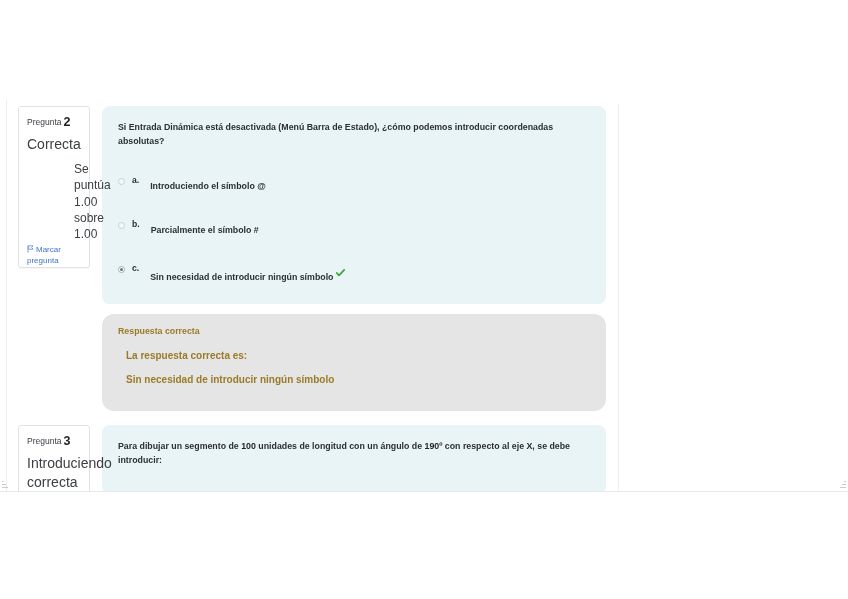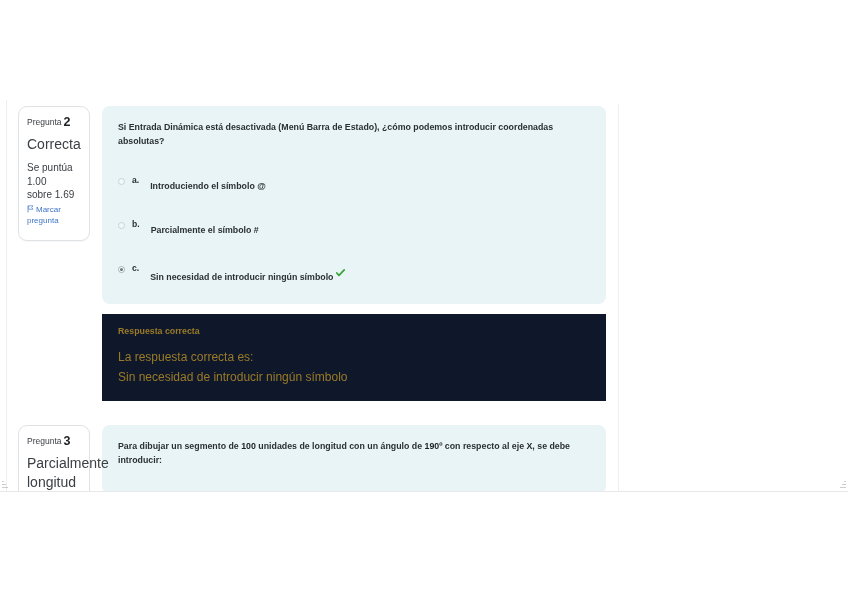--- a/index.html
+++ b/index.html
@@ -99,22 +99,22 @@
   }
 
   
   .q-info {
     position: absolute;
     left: 0;
     top: 0;
     width: 72px;
     background: #ffffff;
     border: 1px solid #dfe3e6;
-    border-radius: 9px;
-    padding: 8px 8px 14px 8px;
+    border-radius: 3px;
+    padding: 8px 8px 0 8px;
     box-sizing: border-box;
     box-shadow: 0 1px 1px rgba(0,0,0,.035);
   }
   .q-info .q-no {
     font-size: 8.5px;
     color: #3b4045;
     line-height: 1.15;
     white-space: nowrap;
   }
   .q-info .q-no b {
@@ -125,23 +125,24 @@
     vertical-align: -1px;
   }
   .q-info .q-state {
     margin-top: 6px;
     font-size: 14px;
     color: #3b4045;
     line-height: 1.35;
   }
   .q-info .q-grade {
     margin-top: 7px;
-    font-size: 10px;
+    font-size: 12px;
     color: #3b4045;
     line-height: 1.35;
+    margin-left: 47px;
   }
   .q-info .q-flag {
     margin-top: 3px;
     font-size: 8px;
     color: #3f74c6;
     line-height: 1.35;
     cursor: pointer;
     display: block;
   }
   .q-info .q-flag .flag-ico {
@@ -233,37 +234,37 @@
   }
   .ans-text .tick {
     display: inline-block;
     margin-left: 3px;
     vertical-align: 3px;
   }
 
   
   .feedback {
     margin-top: 10px;
-    background: #0f172a;
-    border-radius: 0;
+    background: #e5e5e5;
+    border-radius: 12px;
     padding: 12px 16px 14px 16px;
     box-sizing: border-box;
   }
   .fb-title {
     font-size: 8.8px;
     color: #9a7b28;
     font-weight: 600;
     margin: 0 0 11px 0;
     line-height: 1.3;
   }
   .fb-line {
-    font-size: 12px;
+    font-size: 10px;
     color: #9a7b28;
-    font-weight: 400;
-    margin: 0;
+    font-weight: 700;
+    margin: 8px;
     line-height: 1.62;
   }
 
   
   .q3-clip {
     position: absolute;
     left: 18px;
     top: 425px;
     width: 812px;
     height: 85px;
@@ -284,21 +285,21 @@
     <div class="question q2">
       <div class="q-inner">
 
         <div class="q-info">
           <div class="q-no">
             <span>Pregunta</span><b>2</b>
           </div>
           <div class="q-state">Correcta</div>
           <div class="q-grade">
             <span>Se puntúa 1.00</span><br>
-            <span>sobre 1.69</span>
+            <span>sobre 1.00</span>
           </div>
           <a class="q-flag">
             <span class="flag-ico">
               <svg width="7" height="8" viewBox="0 0 7 8" xmlns="http://www.w3.org/2000/svg">
                 <path d="M1 0.5 L1 7.5" stroke="#6f9ad6" stroke-width="1" fill="none"></path>
                 <path d="M1.6 0.8 L6 0.8 L4.7 2.5 L6 4.2 L1.6 4.2 Z" fill="none" stroke="#6f9ad6" stroke-width="0.9"></path>
               </svg>
             </span><span>Marcar</span><br>
             <span>pregunta</span>
           </a>
@@ -345,21 +346,21 @@
     </div>
 
     <div class="q3-clip">
       <div class="question q3">
         <div class="q-inner">
 
           <div class="q-info">
             <div class="q-no">
               <span>Pregunta</span><b>3</b>
             </div>
-            <div class="q-state">Parcialmente longitud</div>
+            <div class="q-state">Introduciendo correcta</div>
             <div class="q-grade">
               <span>Se puntúa 0.50</span><br>
               
             </div>
 
           </div>
 
           <div class="q-main">
             <div class="q-body q3-body">
               <p class="q-text"><span>Para dibujar un segmento de </span><b>100</b><span> unidades de longitud con un ángulo de </span><b>190º</b><span> con respecto al eje </span><b>X</b><span>, se debe introducir:</span></p>

